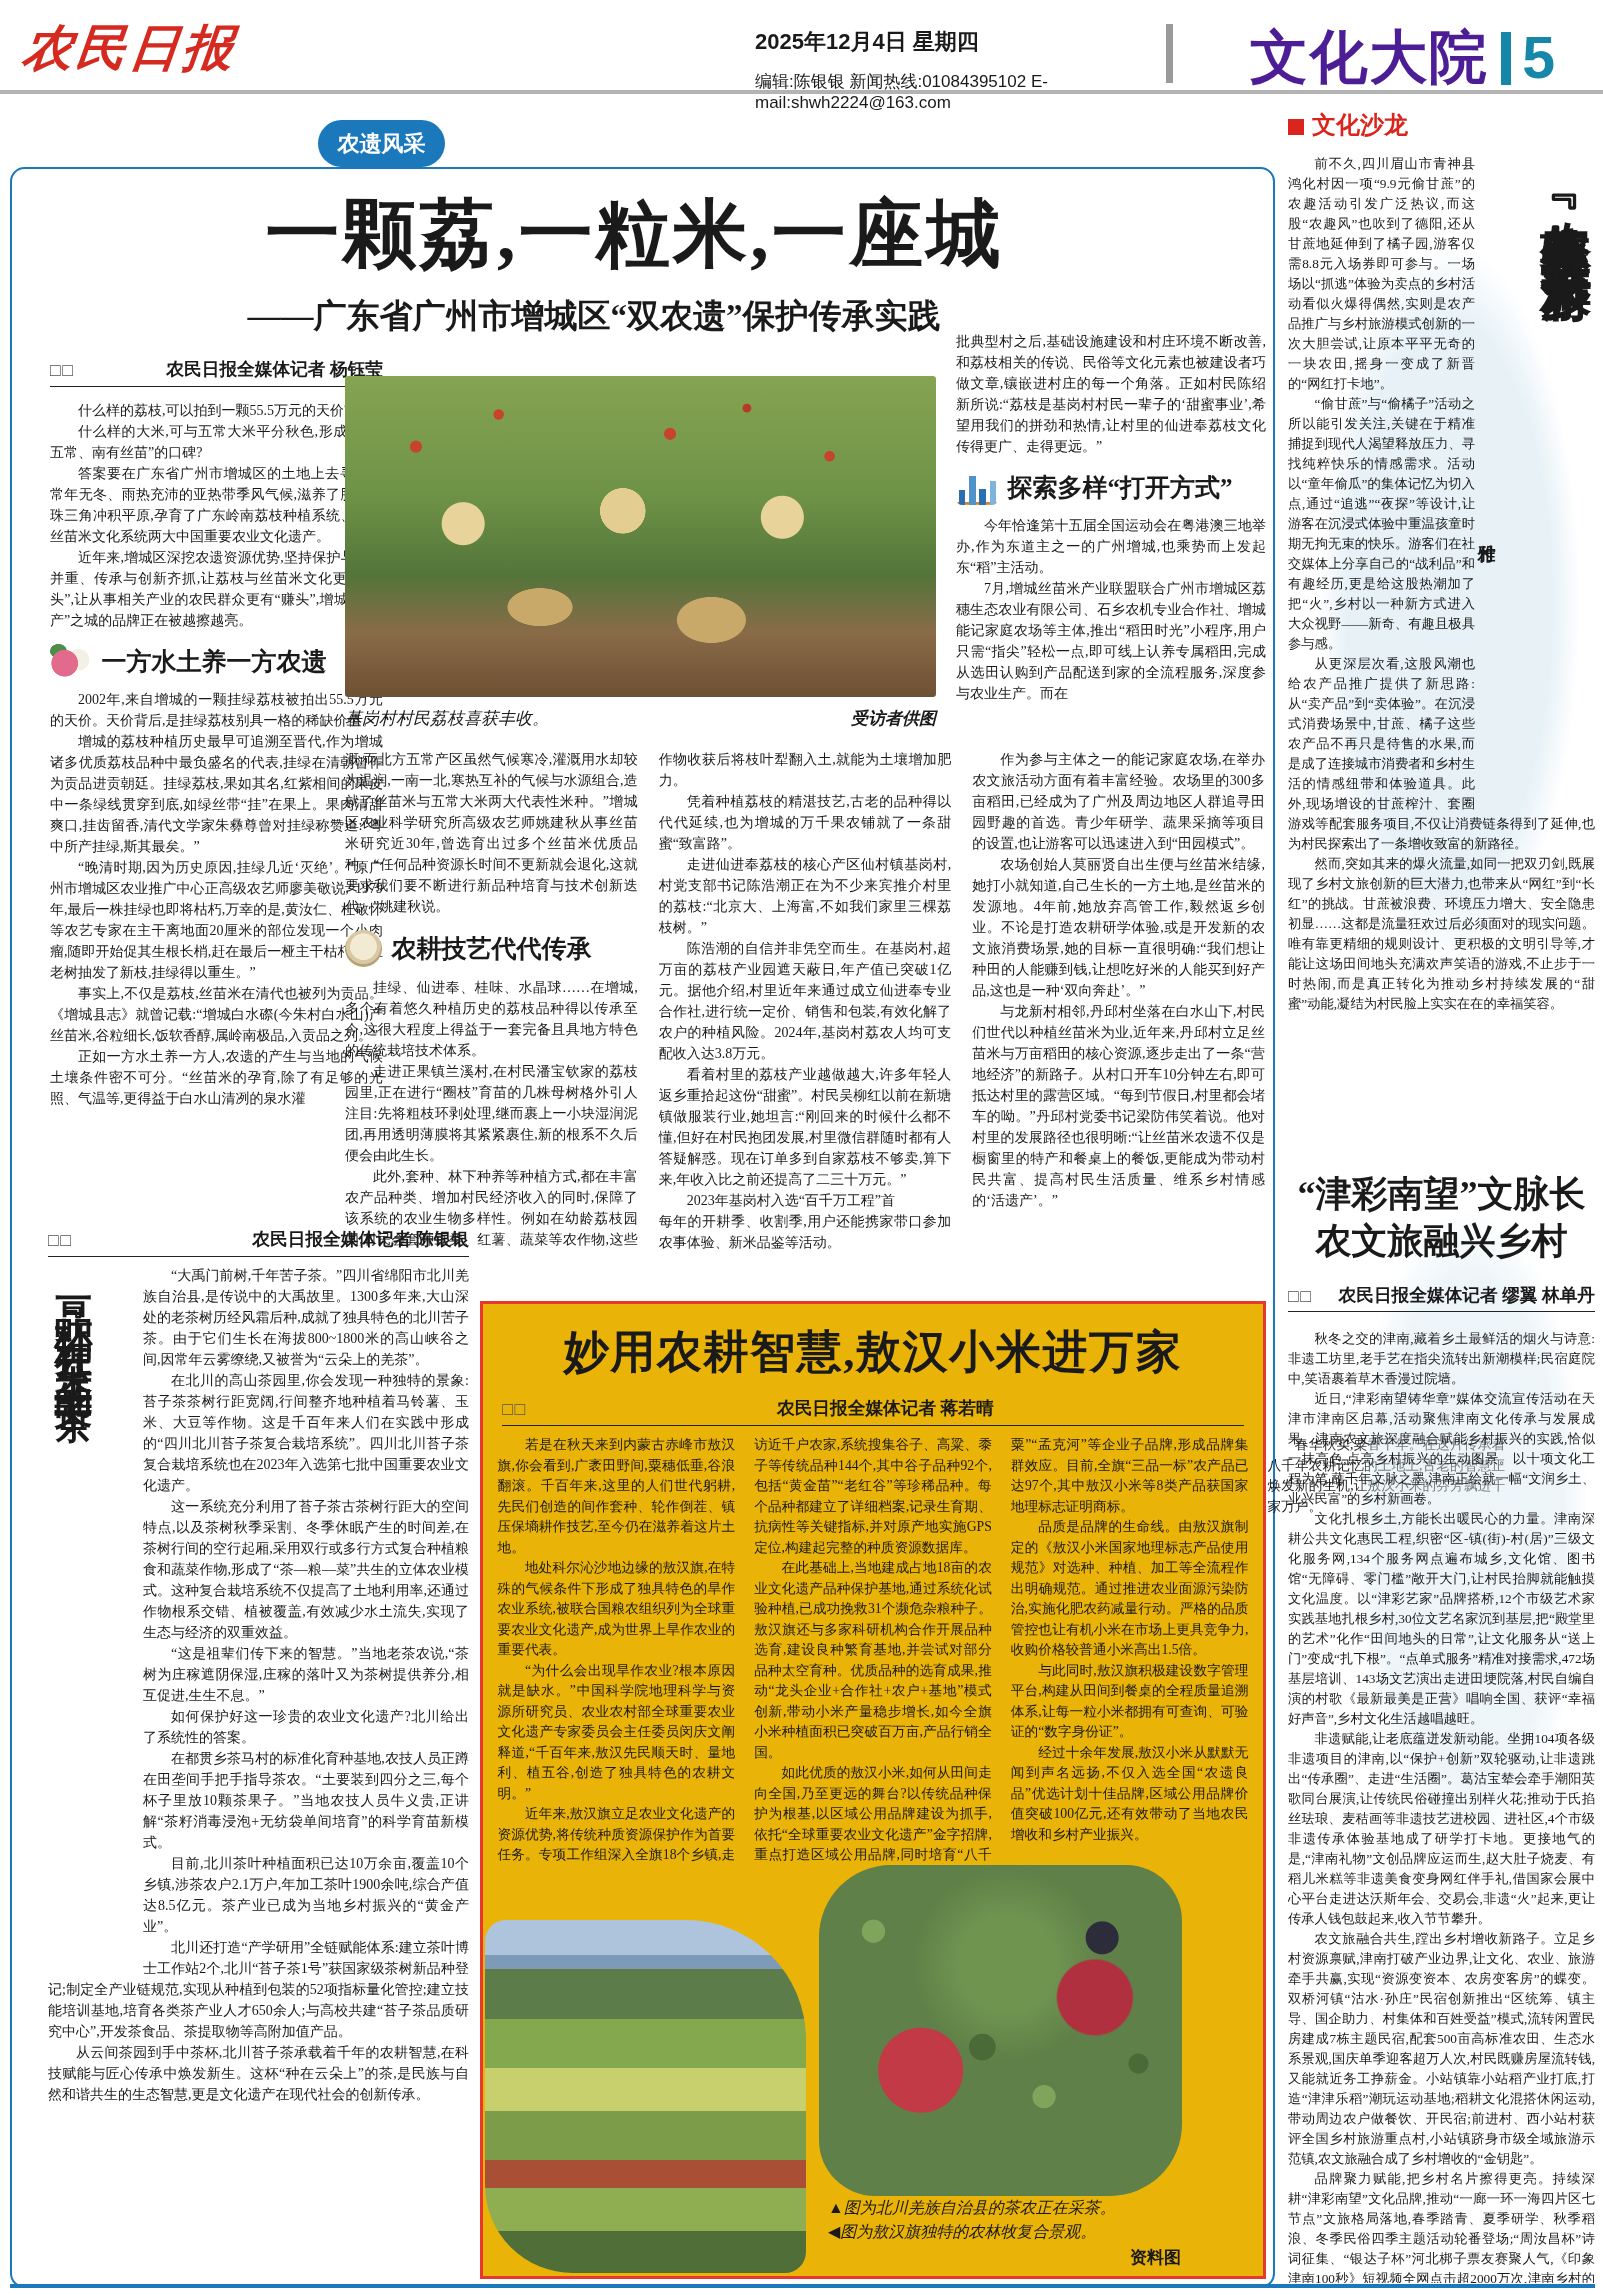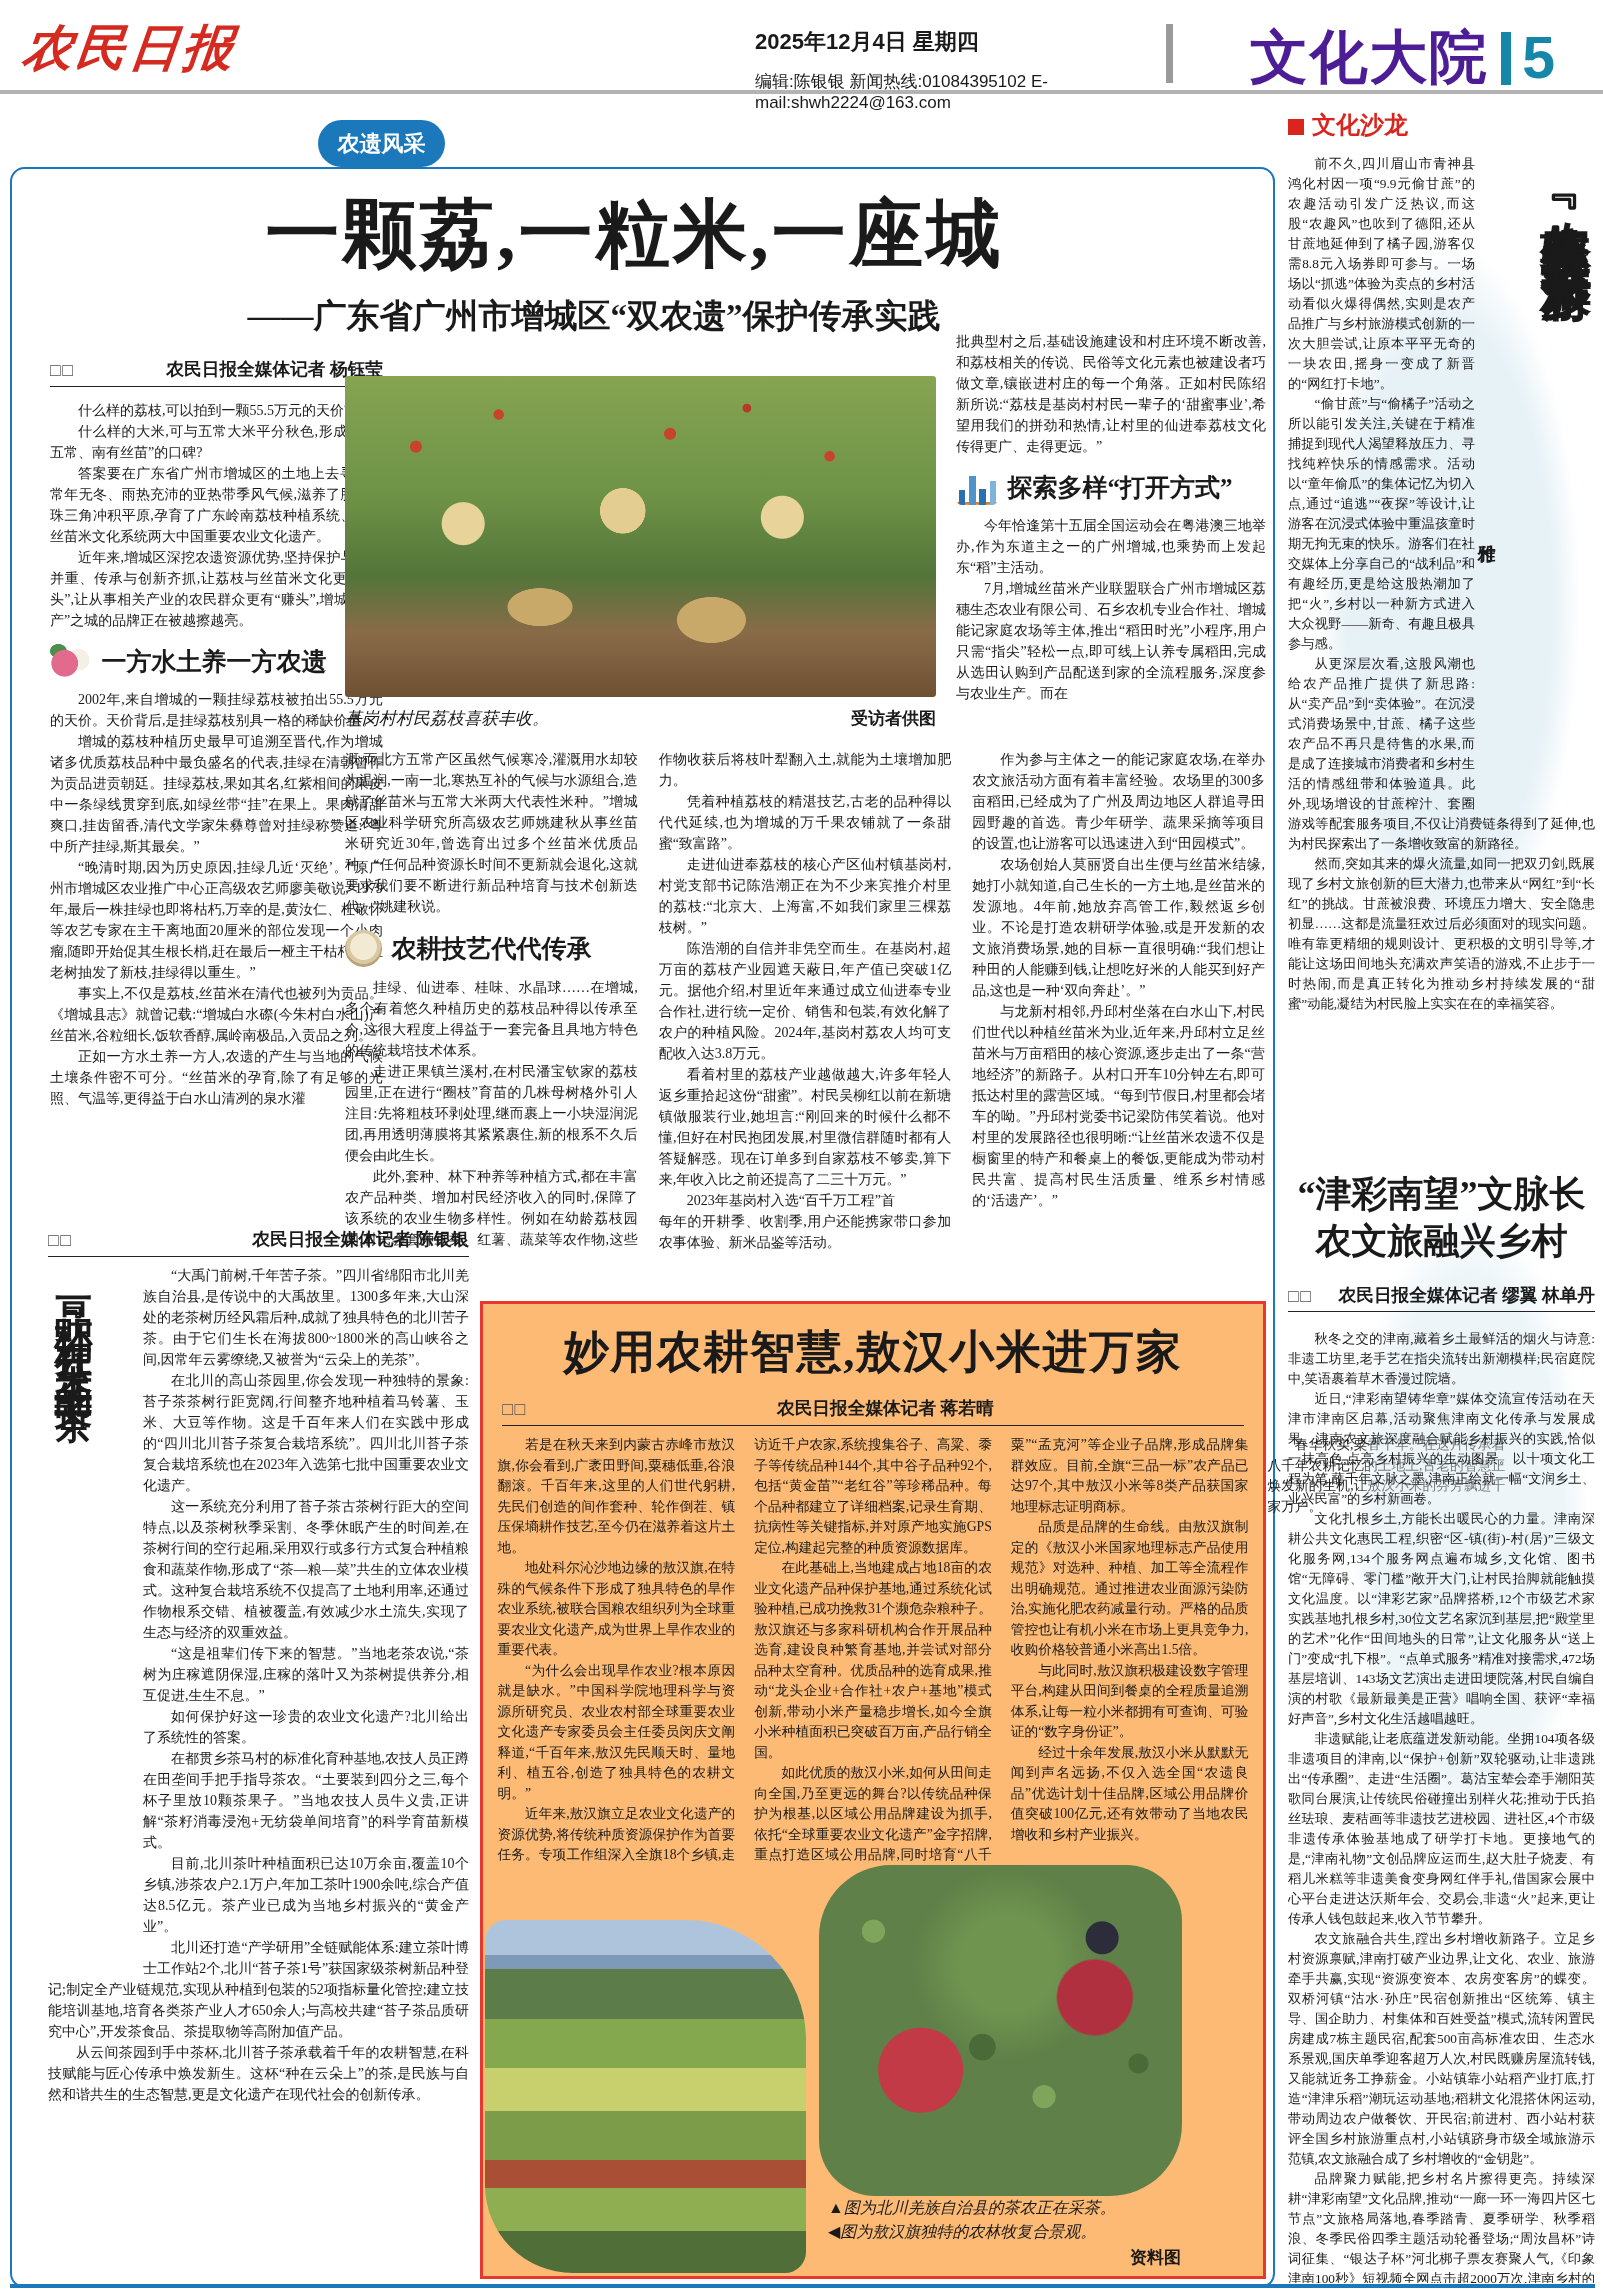--- a/index.html
+++ b/index.html
@@ -32,37 +32,37 @@
   .para.cont{text-indent:0;}
   .sec-head{display:flex;align-items:center;gap:9.6px;font-size:25px;margin:13px 0 9.6px;break-inside:avoid;}
   .sec-head span:last-child{font-weight:bold;}
   .left-col{left:50px;top:400px;width:333px;height:821px;}
   .main-photo{left:345px;top:376px;width:591px;height:321px;border-radius:3.2px;
     background:linear-gradient(180deg,#86a452 0%,#6d9246 38%,#53753a 62%,#8a6b48 80%,#6e5033 100%);}
   .main-photo:before{content:"";position:absolute;inset:0;border-radius:3.2px;
     background:radial-gradient(circle at 12% 22%,#c8432e 0 5.6px,transparent 6.4px),radial-gradient(circle at 26% 12%,#c8432e 0 4.8px,transparent 5.6px),radial-gradient(circle at 55% 18%,#c8432e 0 5.6px,transparent 6.4px),radial-gradient(circle at 82% 25%,#c8432e 0 4.8px,transparent 5.6px),radial-gradient(circle at 68% 10%,#b53a27 0 4px,transparent 4.8px),radial-gradient(circle at 20% 46%,#e8d49a 0 21px,transparent 22px),radial-gradient(circle at 47% 42%,#e3cd90 0 22.5px,transparent 23px),radial-gradient(circle at 74% 44%,#e8d49a 0 21px,transparent 22px),radial-gradient(ellipse at 33% 72%,#c9a96a 0 32px,transparent 33px),radial-gradient(ellipse at 62% 76%,#c9a96a 0 34px,transparent 35px);}
   .caption-row{left:345px;top:707px;width:591px;display:flex;justify-content:space-between;font-size:17px;}
   .cap-text{font-style:italic;}
-  .cap-credit{font-weight:bold;}
+  .cap-credit{font-weight:bold;font-style:italic;}
   .right-col{left:956px;top:331px;width:310px;height:408px;}
   .below-cols{left:345px;top:749px;width:920px;height:543px;column-count:3;column-gap:21px;}
   
   .sec-icon{display:inline-block;width:42px;height:35px;flex:0 0 42px;border-radius:6.4px;}
   [data-name="lychee-icon"]{background:radial-gradient(circle at 35% 55%,#e26a8d 0 13px,transparent 13.7px),radial-gradient(circle at 68% 45%,#f4f0e6 0 10.4px,transparent 11.2px),radial-gradient(ellipse at 20% 20%,#4d8f4a 0 8px,transparent 8.8px);}
   [data-name="rice-bowl-icon"]{border-radius:50%;width:37px;height:37px;flex:0 0 37px;background:radial-gradient(circle at 50% 45%,#f2ead2 0 13px,#d8c9a4 13.7px 17px,#b9a276 17.7px);}
   [data-name="city-icon"]{background:linear-gradient(180deg,transparent 0 6.4px,#2a6fb0 6.4px) left 3.2px bottom/6.4px 21px no-repeat,linear-gradient(#4f93c9,#4f93c9) left 13px bottom/7.2px 29px no-repeat,linear-gradient(#2a6fb0,#2a6fb0) left 23px bottom/7.2px 16px no-repeat,linear-gradient(#7fb3d9,#7fb3d9) left 34px bottom/6.4px 24px no-repeat,linear-gradient(0deg,#d9822b 0 3.2px,transparent 3.2px) bottom/100% 4.8px no-repeat;}
   [data-name="red-square-icon"]{display:inline-block;width:16px;height:16px;background:#d9251d;margin-right:8px;vertical-align:-1.6px;}
   
   .tea-art{left:48px;top:1227px;width:421px;height:1049px;}
   .tea-body{font-size:14px;line-height:21px;height:1004px;overflow:hidden;margin-top:8px;}
   .tea-head-float{float:left;width:95px;height:707px;position:relative;}
   .v-head{writing-mode:vertical-rl;font-weight:bold;}
   .tea-vhead{position:absolute;top:6.4px;left:14.5px;font-size:38px;letter-spacing:8px;height:691px;}
   
-  .red-box{left:480px;top:1301px;width:786px;height:978px;border:3.2px solid #e8372c;background:#fdba74;box-sizing:border-box;padding:11.2px 14.5px;}
+  .red-box{left:480px;top:1301px;width:786px;height:978px;border:3.2px solid #e8372c;background:#eab308;box-sizing:border-box;padding:11.2px 14.5px;}
   .red-title{text-align:center;font-size:45px;font-weight:bold;letter-spacing:1.6px;margin-top:6.4px;}
   .red-byline{margin:14.5px 4.8px 0;}
   .red-cols{margin-top:9.6px;height:450px;column-count:3;column-gap:19px;font-size:13.7px;line-height:20.5px;}
   .terrace-photo{left:1.6px;bottom:3.2px;width:321px;height:353px;border-radius:21px 120px 21px 88px;
     background:linear-gradient(180deg,#aec4dd 0 10%,#7d9bb9 10% 14%,#5c7d4a 14% 28%,#84a84e 28% 42%,#c8cf6d 42% 54%,#7c9c49 54% 68%,#a94f35 68% 76%,#8fae52 76% 88%,#4f6e38 88%);}
   .tea-photo{left:336px;bottom:80px;width:363px;height:331px;border-radius:72px 56px 72px 56px;
     background:radial-gradient(circle at 28% 62%,#c23a45 0 42px,transparent 43px),radial-gradient(circle at 76% 40%,#b03040 0 37px,transparent 39px),radial-gradient(circle at 78% 22%,#2c2c3a 0 16px,transparent 17px),radial-gradient(circle at 52% 30%,#6f9450 0 48px,transparent 96px),#5f8048;}
   .tea-photo:before{content:"";position:absolute;inset:0;border-radius:inherit;background:radial-gradient(circle at 15% 20%,#7fa45c 0 11.2px,transparent 12px),radial-gradient(circle at 45% 55%,#4a6b38 0 13px,transparent 13.7px),radial-gradient(circle at 62% 70%,#7fa45c 0 11.2px,transparent 12px),radial-gradient(circle at 88% 60%,#4a6b38 0 9.6px,transparent 10.4px);}
   .red-caps{left:345px;bottom:6.4px;width:353px;font-size:16px;font-style:italic;line-height:24px;}
   .red-caps .credit{font-style:normal;font-weight:bold;text-align:right;font-size:17px;margin-top:1.6px;}

